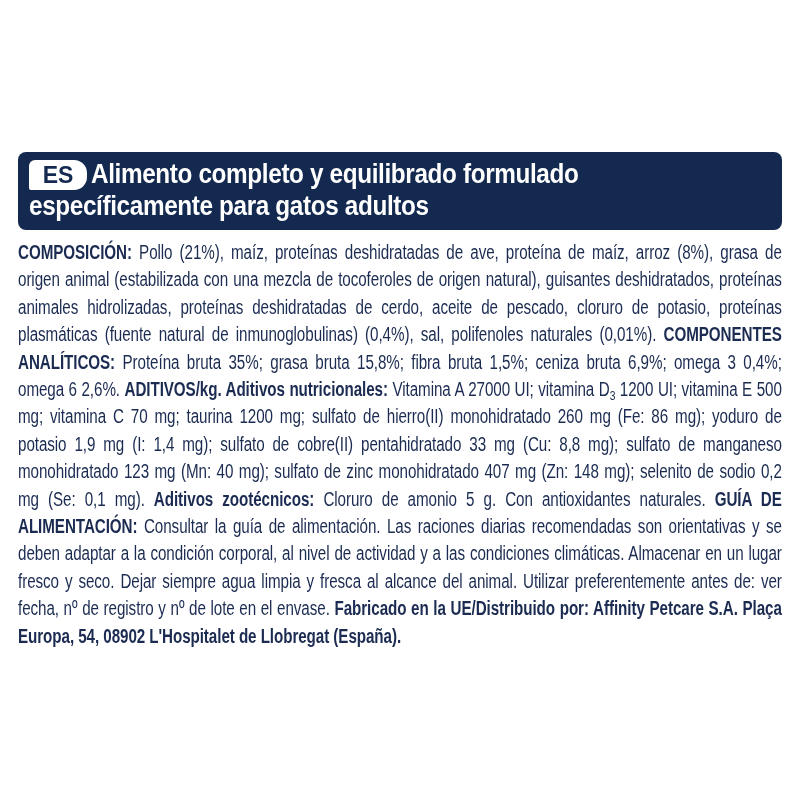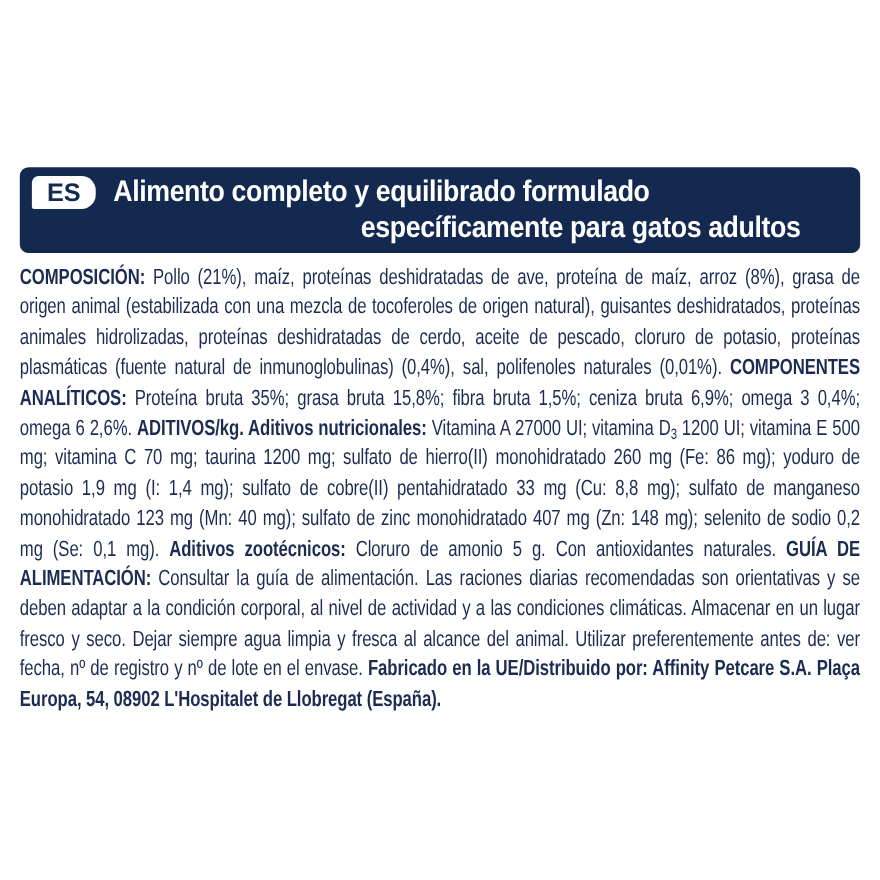--- a/index.html
+++ b/index.html
@@ -36,37 +36,36 @@
     flex: 0 0 auto;
     width: 58px;
     height: 30px;
     background: var(--badge_bg, #ffffff);
     color: var(--header_bar, #13294f);
     font-weight: bold;
     font-size: 23px;
     line-height: 30px;
     text-align: center;
     border-radius: 6px 13px 13px 2px;
-    margin-right: 16px;
+    margin-right: 4px;
   }
   .header-title {
     display: inline-block;
     font-weight: bold;
     font-size: 27px;
     letter-spacing: -0.4px;
     white-space: nowrap;
     transform: scaleX(0.9);
     transform-origin: 0 50%;
   }
   .header-line2 {
     margin-top: 1px;
     height: 31px;
     display: flex;
     align-items: center;
-    justify-content: flex-end;
   }
   .body-text {
     position: absolute;
     left: 18px;
     top: 239px;
     width: 1005px;
     transform: scaleX(0.76);
     transform-origin: 0 0;
     font-size: 20px;
     line-height: 27.4px;

